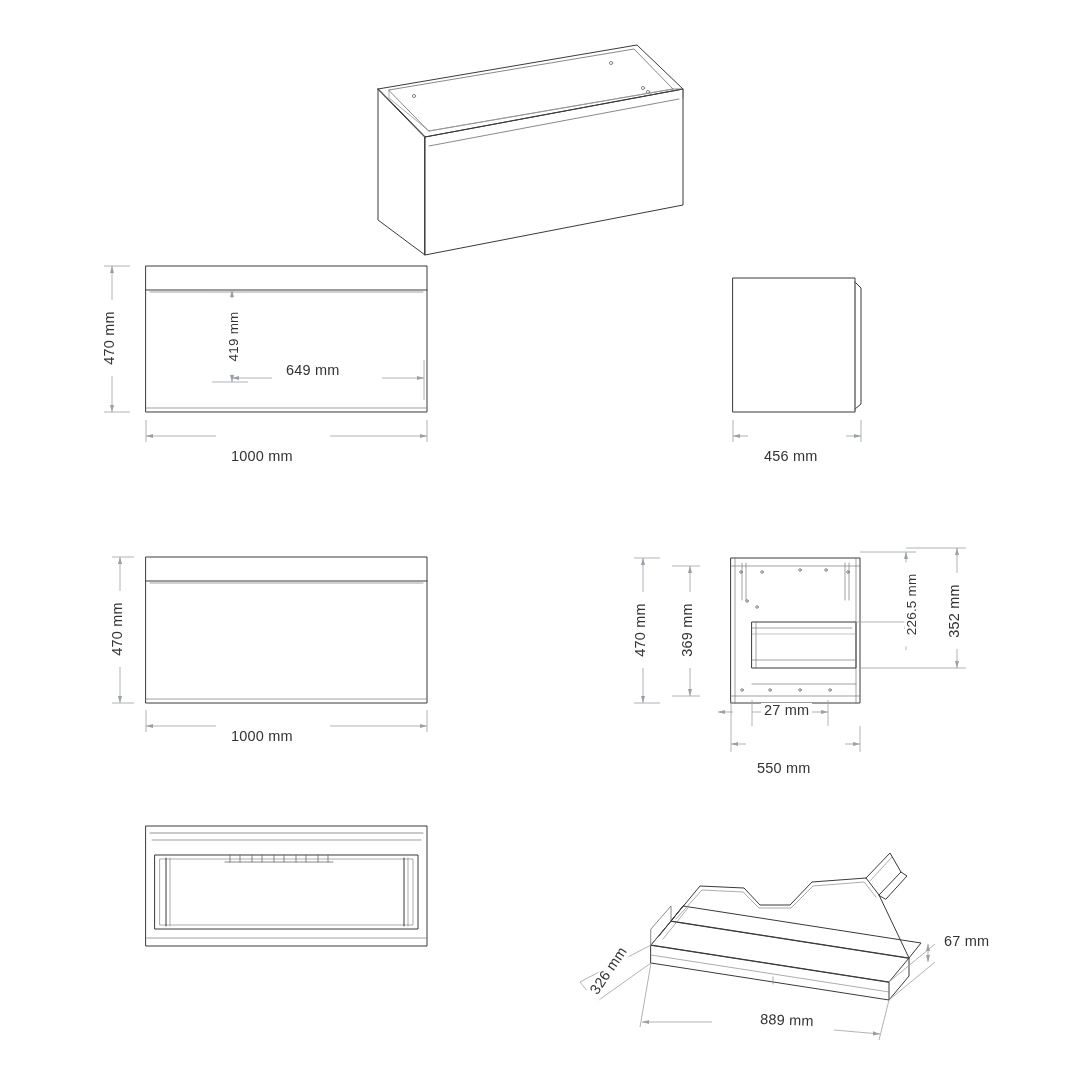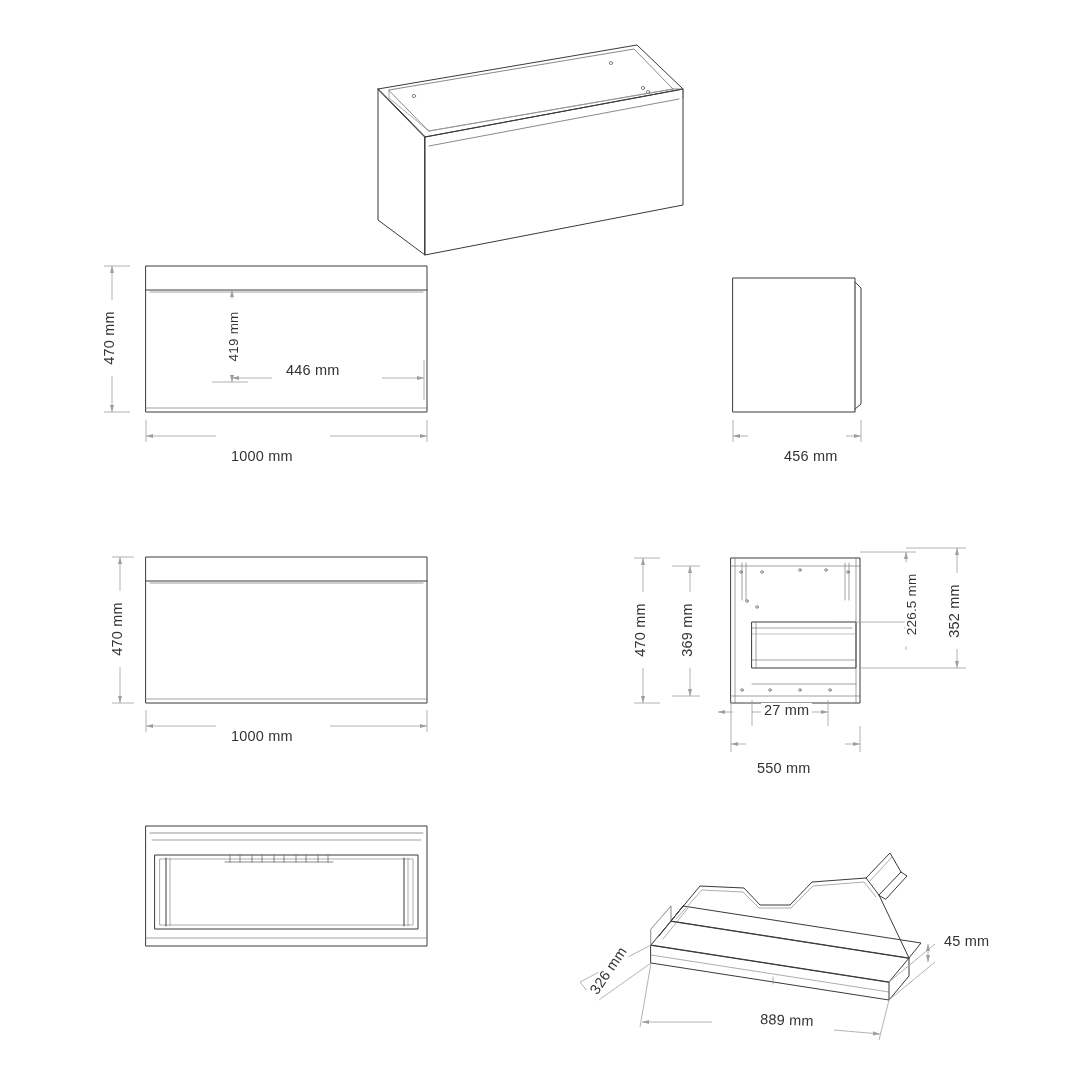--- a/index.html
+++ b/index.html
@@ -287,32 +287,32 @@
 
       <path d="M651,963 L640,1027"></path>
       <path d="M889,1000 L879,1040"></path>
       <path d="M642,1022 L712,1022" marker-start="url(#arrR)"></path>
       <path d="M834,1030 L880,1034" marker-end="url(#arrL)"></path>
     </g>
   </svg>
 
   <div class="dim-label vert" style="left:72px; top:330px; width:70px; text-align:center;">470 mm</div>
   <div class="dim-label vert small" style="left:196px; top:329px; width:70px; text-align:center;">419 mm</div>
-  <div class="dim-label" style="left:283px; top:363px;">446 mm</div>
+  <div class="dim-label" style="left:283px; top:363px;">649 mm</div>
   <div class="dim-label" style="left:228px; top:449px;">1000 mm</div>
 
-  <div class="dim-label" style="left:761px; top:449px;margin-left:20px;">456 mm</div>
+  <div class="dim-label" style="left:761px; top:449px;">456 mm</div>
 
   <div class="dim-label vert" style="left:80px; top:621px; width:70px; text-align:center;">470 mm</div>
   <div class="dim-label" style="left:228px; top:729px;">1000 mm</div>
 
   <div class="dim-label vert" style="left:603px; top:622px; width:70px; text-align:center;">470 mm</div>
   <div class="dim-label vert" style="left:650px; top:622px; width:70px; text-align:center;">369 mm</div>
   <div class="dim-label vert small" style="left:870px; top:597px; width:78px; text-align:center;">226.5 mm</div>
   <div class="dim-label vert" style="left:917px; top:603px; width:70px; text-align:center;">352 mm</div>
   <div class="dim-label" style="left:761px; top:703px;">27 mm</div>
   <div class="dim-label" style="left:754px; top:761px;">550 mm</div>
 
-  <div class="dim-label" style="left:941px; top:934px;">45 mm</div>
+  <div class="dim-label" style="left:941px; top:934px;">67 mm</div>
   <div class="dim-label" style="left:558px; top:963px; width:96px; text-align:center; transform:rotate(-56deg); transform-origin:center center;">326 mm</div>
   <div class="dim-label" style="left:757px; top:1013px; transform:rotate(2deg);">889 mm</div>
 
 </div>
 
 </body></html>

